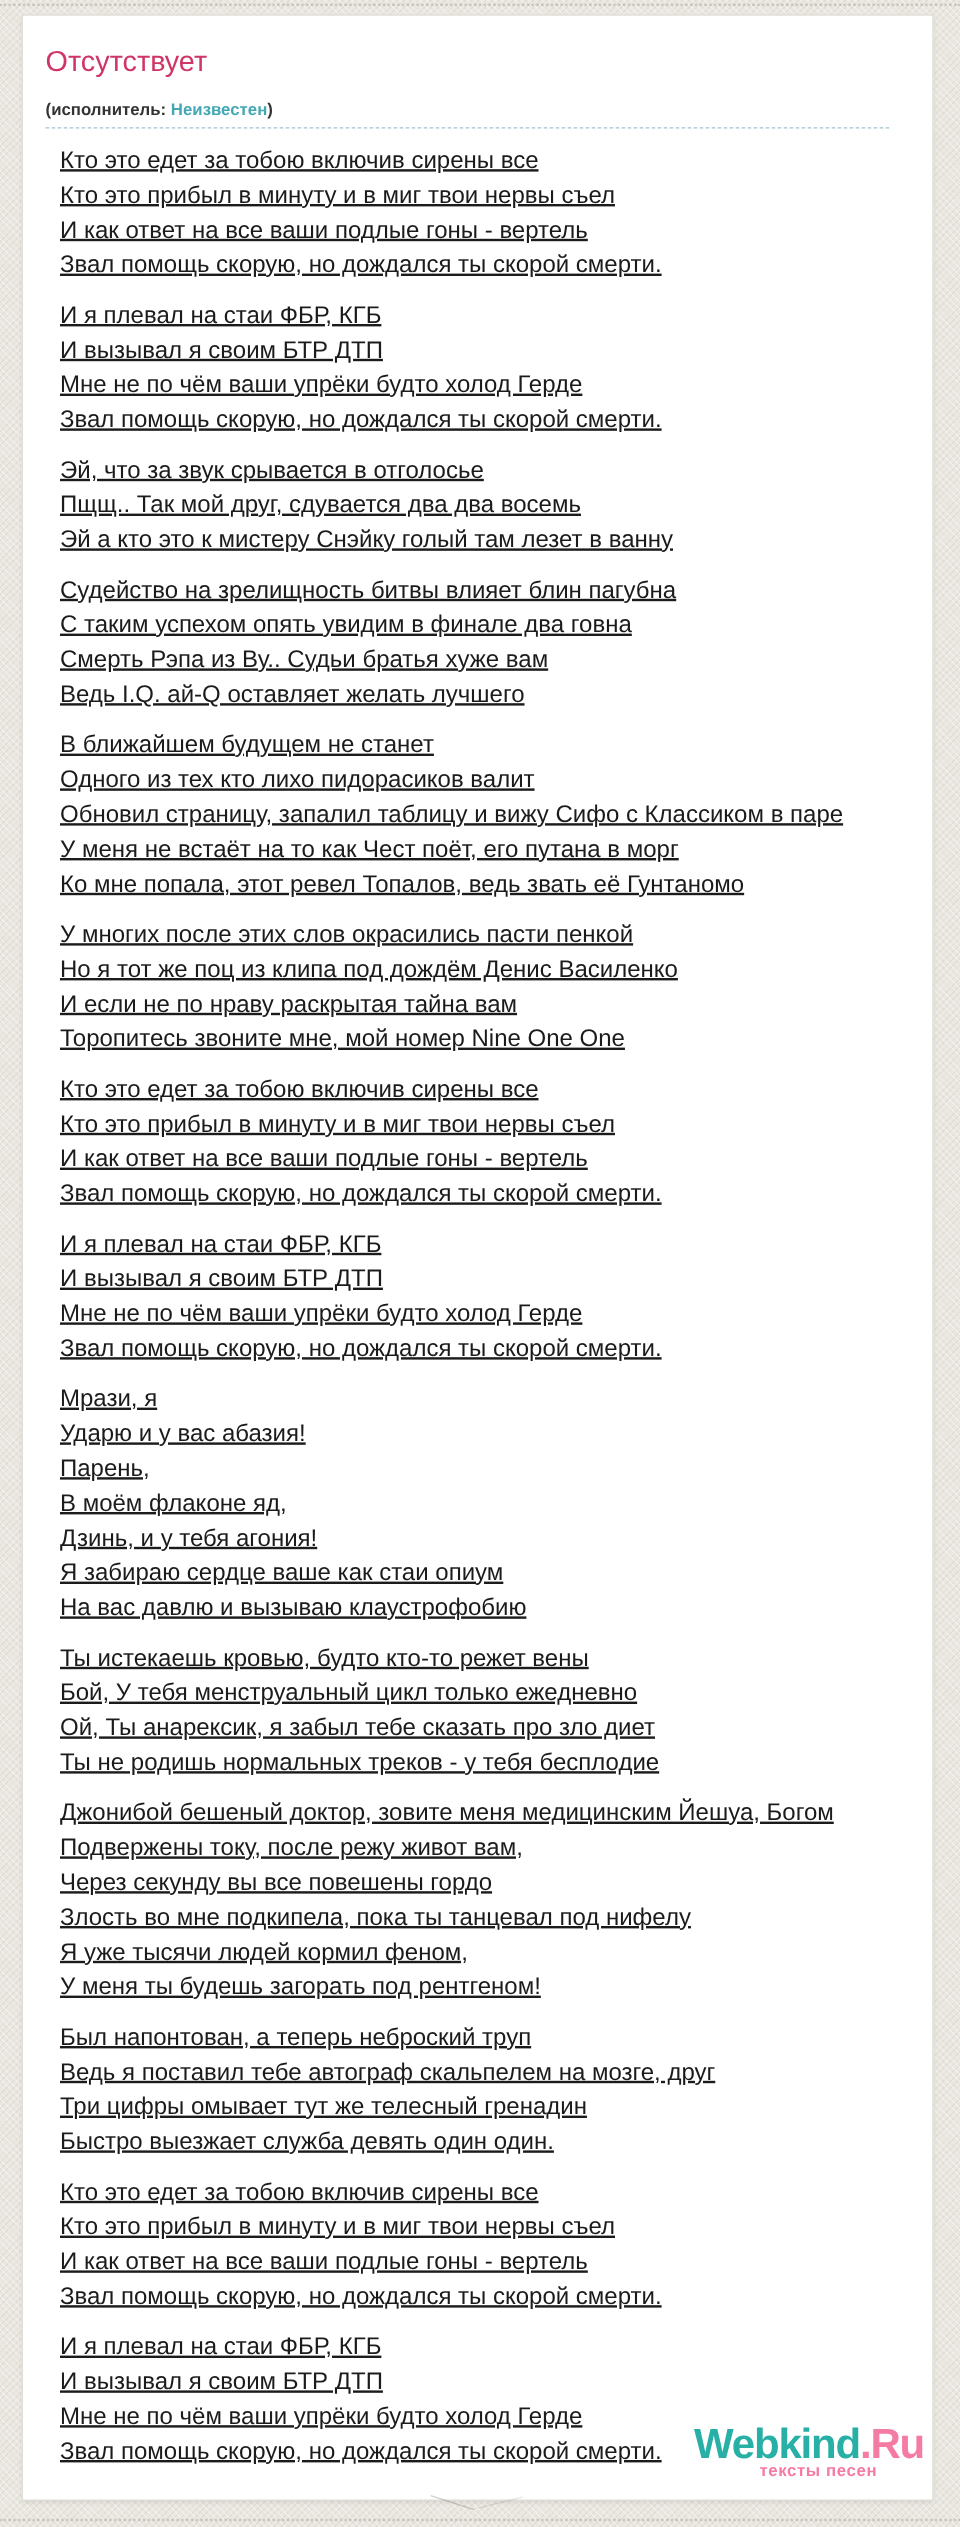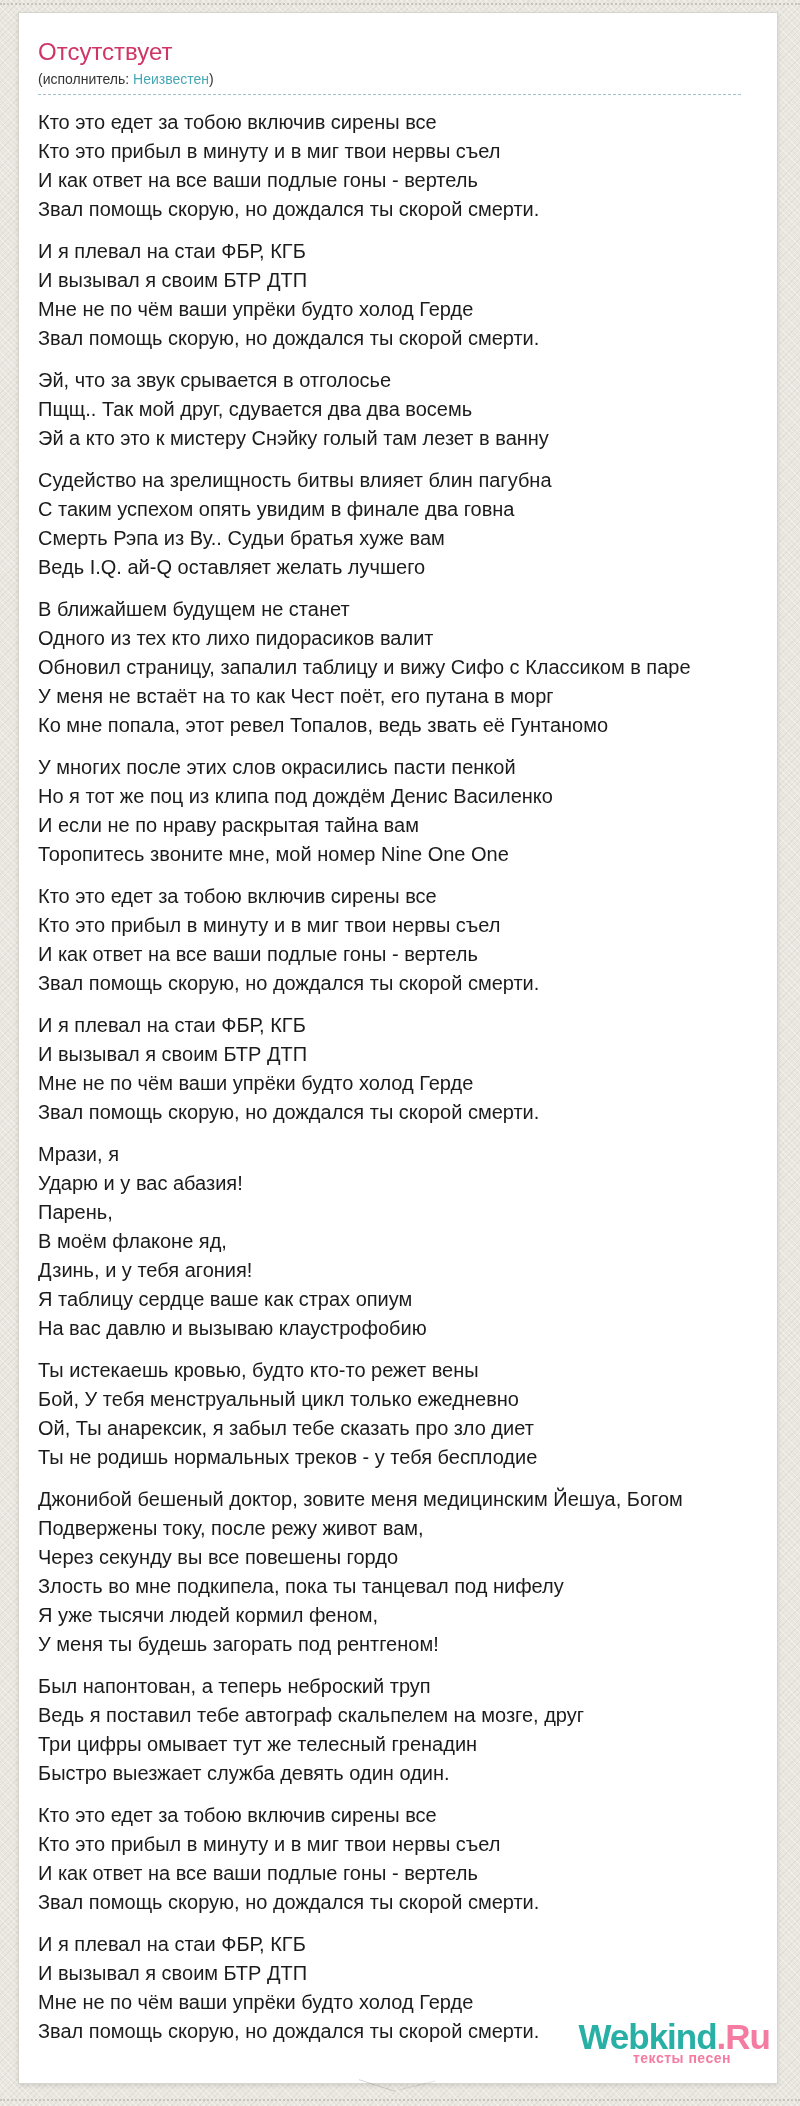--- a/index.html
+++ b/index.html
@@ -24,26 +24,26 @@
     border:1px solid #d8d5ce;
     box-shadow:0 2px 4px rgba(0,0,0,.10);
     box-sizing:border-box;
   }
   .card-inner { padding:26px 36px 0 19px; position:relative; }
 
   .page-title {
     margin:0; font-size:24px; line-height:26px;
     font-weight:400; color:#cf3566;
   }
-  .artist-line { margin-top:6px; font-size:14px; line-height:17px; color:#333333; }
+  .artist-line { margin-top:18px; font-size:14px; line-height:17px; color:#333333;font-weight:bold; }
   .artist-link { color:#44a7b4; text-decoration:none; cursor:pointer; }
   .separator { border-bottom:1px dashed #a4c1ce; margin-top:6px; height:0; }
 
   .lyrics { margin-top:13px; font-size:20px; line-height:29px; color:#1b1b1b; }
-  .lyrics p.stanza { margin:0 0 13px 0; padding:0; }
+  .lyrics p.stanza { margin:0 0 13px 12px; padding:0;text-decoration:underline; }
 
   .logo { position:absolute; right:7px; bottom:6px; text-align:right; cursor:pointer; }
   .logo-main { font-size:35px; line-height:34px; font-weight:bold; letter-spacing:-1px;margin-left:44px; }
   .logo-teal { color:#28b0a6; }
   .logo-pink { color:#f47ba2; }
   .logo-tag {
     font-size:14px; line-height:14px; font-weight:bold;
     color:#f47ba2; letter-spacing:.5px;
     margin:-3px 39px 12px 0;
   }
@@ -72,21 +72,21 @@
 
     <div class="lyrics">
         <p class="stanza"><span>Кто это едет за тобою включив сирены все</span><br><span>Кто это прибыл в минуту и в миг твои нервы съел</span><br><span>И как ответ на все ваши подлые гоны - вертель</span><br><span>Звал помощь скорую, но дождался ты скорой смерти.</span></p>
         <p class="stanza"><span>И я плевал на стаи ФБР, КГБ</span><br><span>И вызывал я своим БТР ДТП</span><br><span>Мне не по чём ваши упрёки будто холод Герде</span><br><span>Звал помощь скорую, но дождался ты скорой смерти.</span></p>
         <p class="stanza"><span>Эй, что за звук срывается в отголосье</span><br><span>Пщщ.. Так мой друг, сдувается два два восемь</span><br><span>Эй а кто это к мистеру Снэйку голый там лезет в ванну</span><br></p>
         <p class="stanza"><span>Судейство на зрелищность битвы влияет блин пагубна</span><br><span>С таким успехом опять увидим в финале два говна</span><br><span>Смерть Рэпа из Ву.. Судьи братья хуже вам</span><br><span>Ведь I.Q. ай-Q оставляет желать лучшего</span></p>
         <p class="stanza"><span>В ближайшем будущем не станет</span><br><span>Одного из тех кто лихо пидорасиков валит</span><br><span>Обновил страницу, запалил таблицу и вижу Сифо с Классиком в паре</span><br><span>У меня не встаёт на то как Чест поёт, его путана в морг</span><br><span>Ко мне попала, этот ревел Топалов, ведь звать её Гунтаномо</span></p>
         <p class="stanza"><span>У многих после этих слов окрасились пасти пенкой</span><br><span>Но я тот же поц из клипа под дождём Денис Василенко</span><br><span>И если не по нраву раскрытая тайна вам</span><br><span>Торопитесь звоните мне, мой номер Nine One One</span></p>
         <p class="stanza"><span>Кто это едет за тобою включив сирены все</span><br><span>Кто это прибыл в минуту и в миг твои нервы съел</span><br><span>И как ответ на все ваши подлые гоны - вертель</span><br><span>Звал помощь скорую, но дождался ты скорой смерти.</span></p>
         <p class="stanza"><span>И я плевал на стаи ФБР, КГБ</span><br><span>И вызывал я своим БТР ДТП</span><br><span>Мне не по чём ваши упрёки будто холод Герде</span><br><span>Звал помощь скорую, но дождался ты скорой смерти.</span></p>
-        <p class="stanza"><span>Мрази, я</span><br><span>Ударю и у вас абазия!</span><br><span>Парень,</span><br><span>В моём флаконе яд,</span><br><span>Дзинь, и у тебя агония!</span><br><span>Я таблицу сердце ваше как страх опиум</span><br><span>На вас давлю и вызываю клаустрофобию</span></p>
+        <p class="stanza"><span>Мрази, я</span><br><span>Ударю и у вас абазия!</span><br><span>Парень,</span><br><span>В моём флаконе яд,</span><br><span>Дзинь, и у тебя агония!</span><br><span>Я забираю сердце ваше как стаи опиум</span><br><span>На вас давлю и вызываю клаустрофобию</span></p>
         <p class="stanza"><span>Ты истекаешь кровью, будто кто-то режет вены</span><br><span>Бой, У тебя менструальный цикл только ежедневно</span><br><span>Ой, Ты анарексик, я забыл тебе сказать про зло диет</span><br><span>Ты не родишь нормальных треков - у тебя бесплодие</span></p>
         <p class="stanza"><span>Джонибой бешеный доктор, зовите меня медицинским Йешуа, Богом</span><br><span>Подвержены току, после режу живот вам,</span><br><span>Через секунду вы все повешены гордо</span><br><span>Злость во мне подкипела, пока ты танцевал под нифелу</span><br><span>Я уже тысячи людей кормил феном,</span><br><span>У меня ты будешь загорать под рентгеном!</span></p>
         <p class="stanza"><span>Был напонтован, а теперь неброский труп</span><br><span>Ведь я поставил тебе автограф скальпелем на мозге, друг</span><br><span>Три цифры омывает тут же телесный гренадин</span><br><span>Быстро выезжает служба девять один один.</span></p>
         <p class="stanza"><span>Кто это едет за тобою включив сирены все</span><br><span>Кто это прибыл в минуту и в миг твои нервы съел</span><br><span>И как ответ на все ваши подлые гоны - вертель</span><br><span>Звал помощь скорую, но дождался ты скорой смерти.</span></p>
         <p class="stanza"><span>И я плевал на стаи ФБР, КГБ</span><br><span>И вызывал я своим БТР ДТП</span><br><span>Мне не по чём ваши упрёки будто холод Герде</span><br><span>Звал помощь скорую, но дождался ты скорой смерти.</span></p>
       </div>
   </div>
 
   <div class="logo">
     <div class="logo-main"><span class="logo-teal">Webkind</span><span class="logo-pink">.Ru</span></div>

